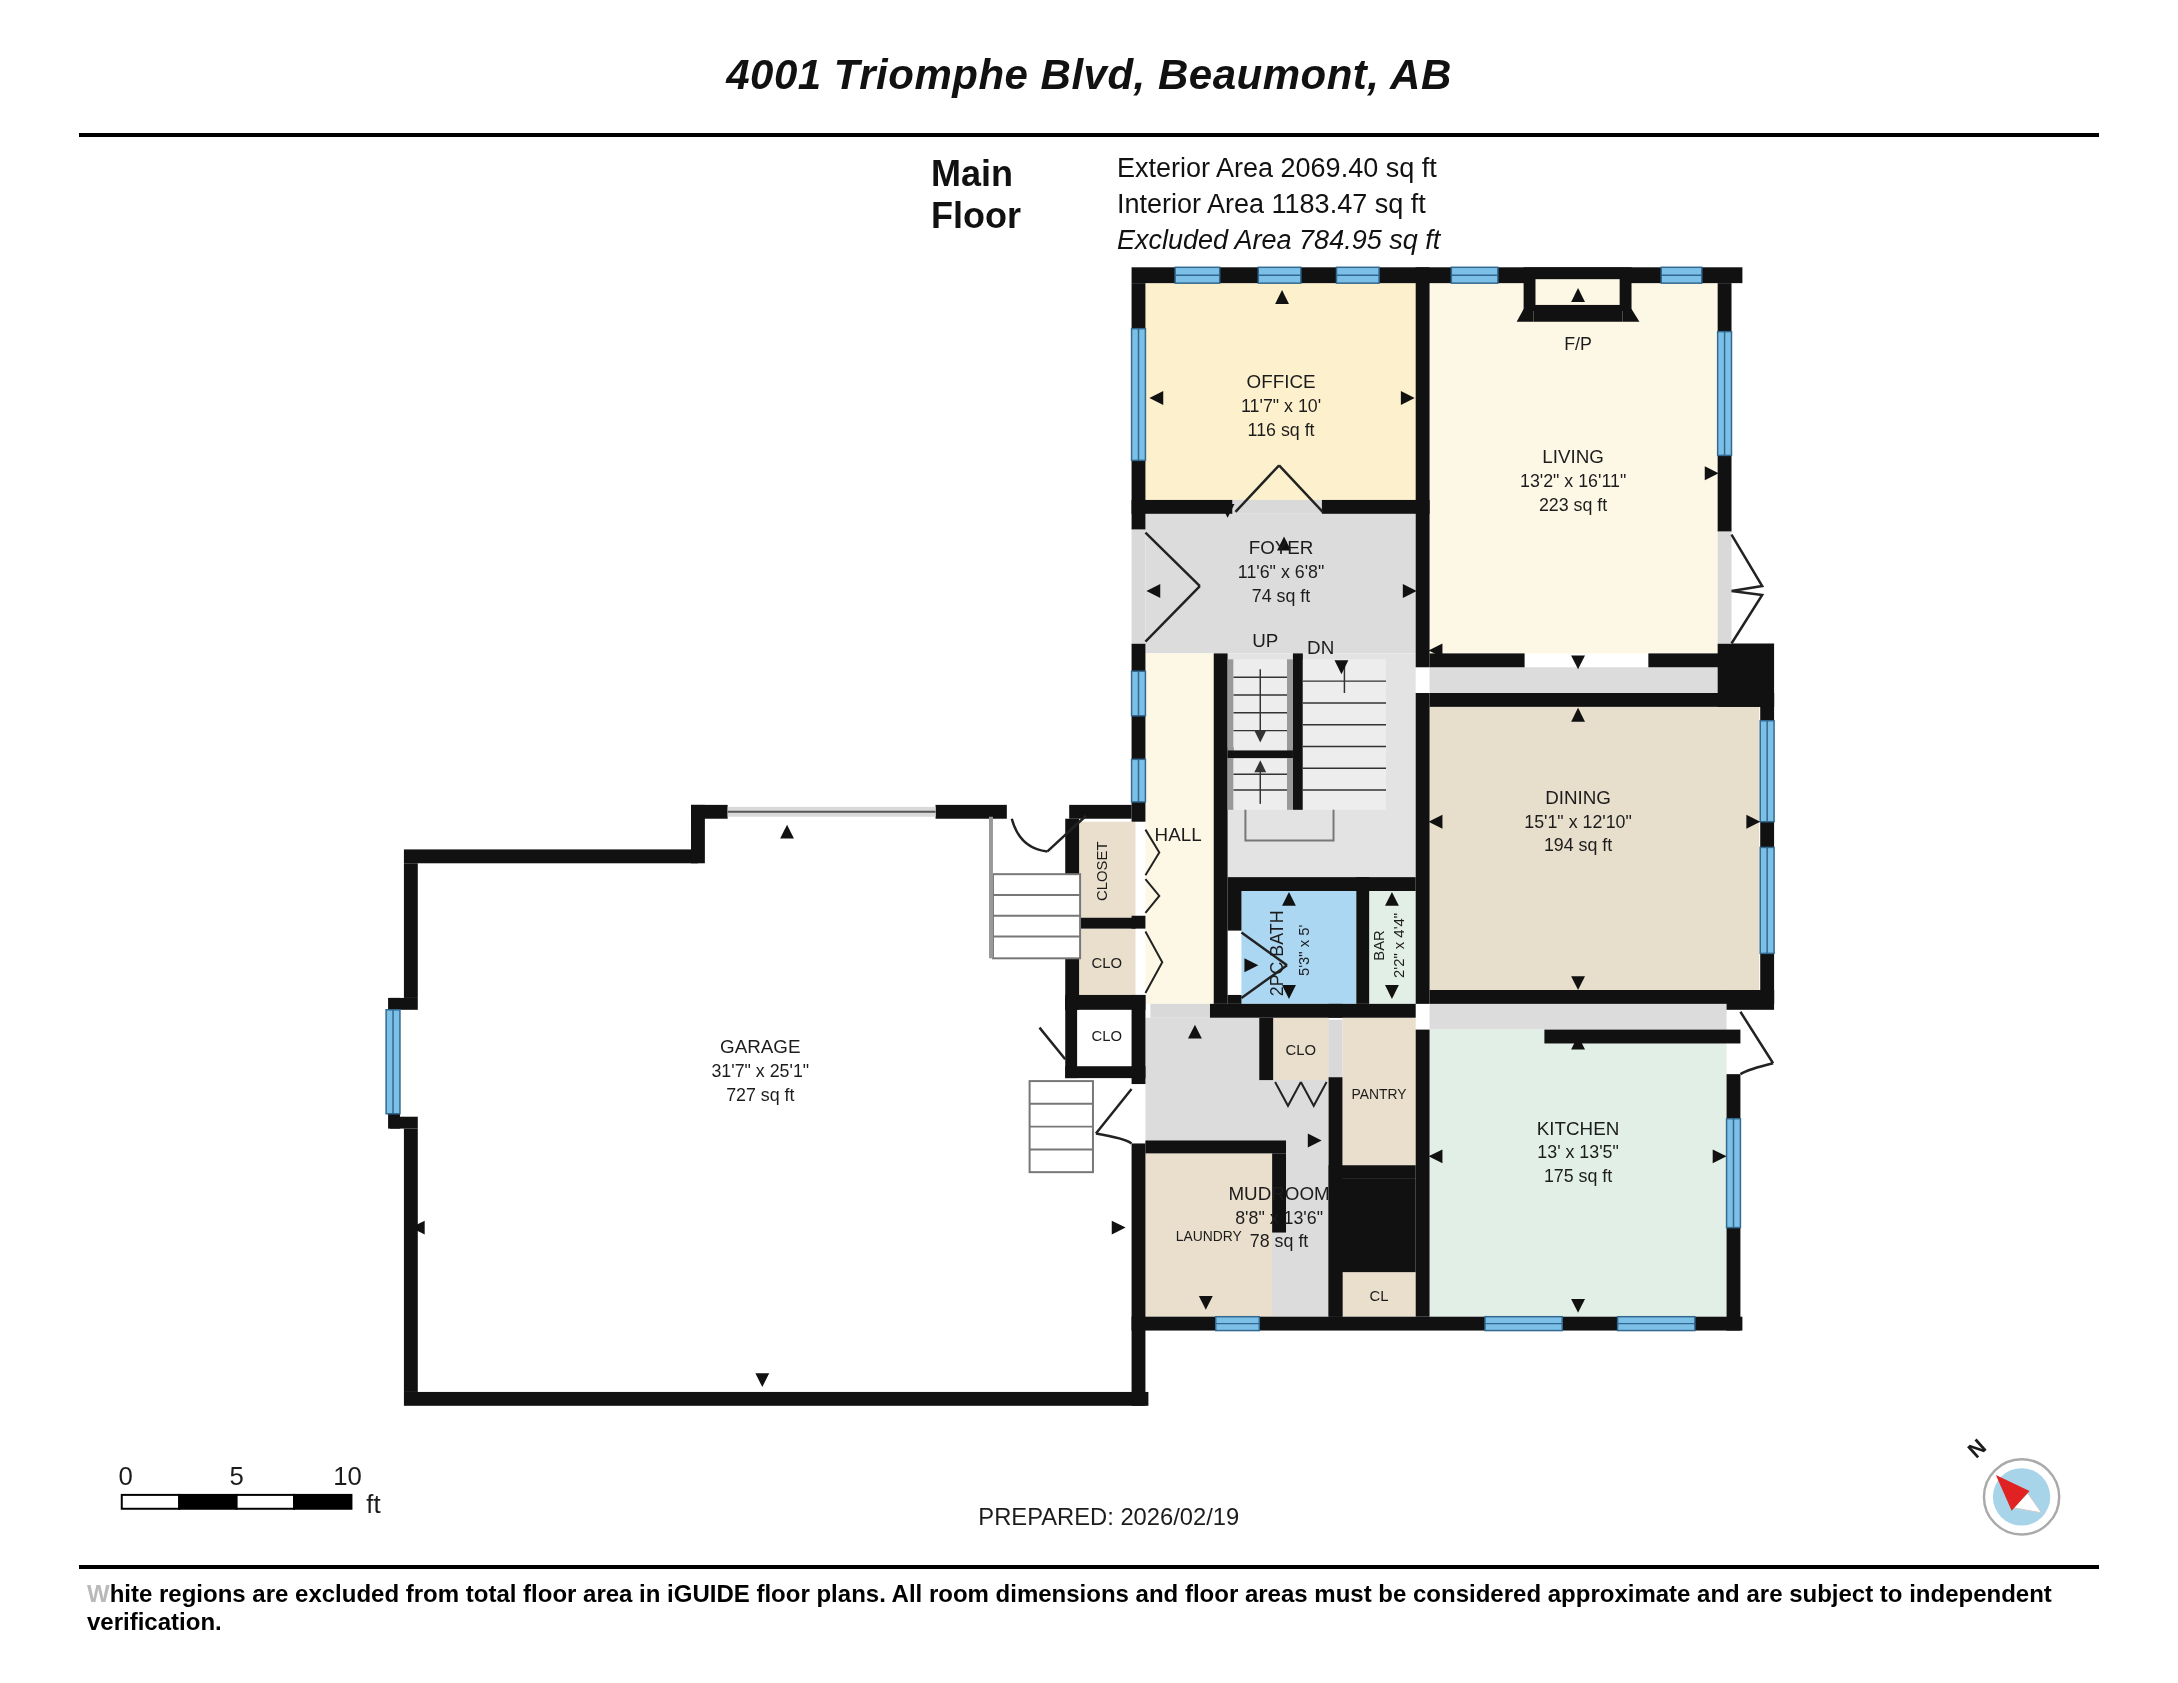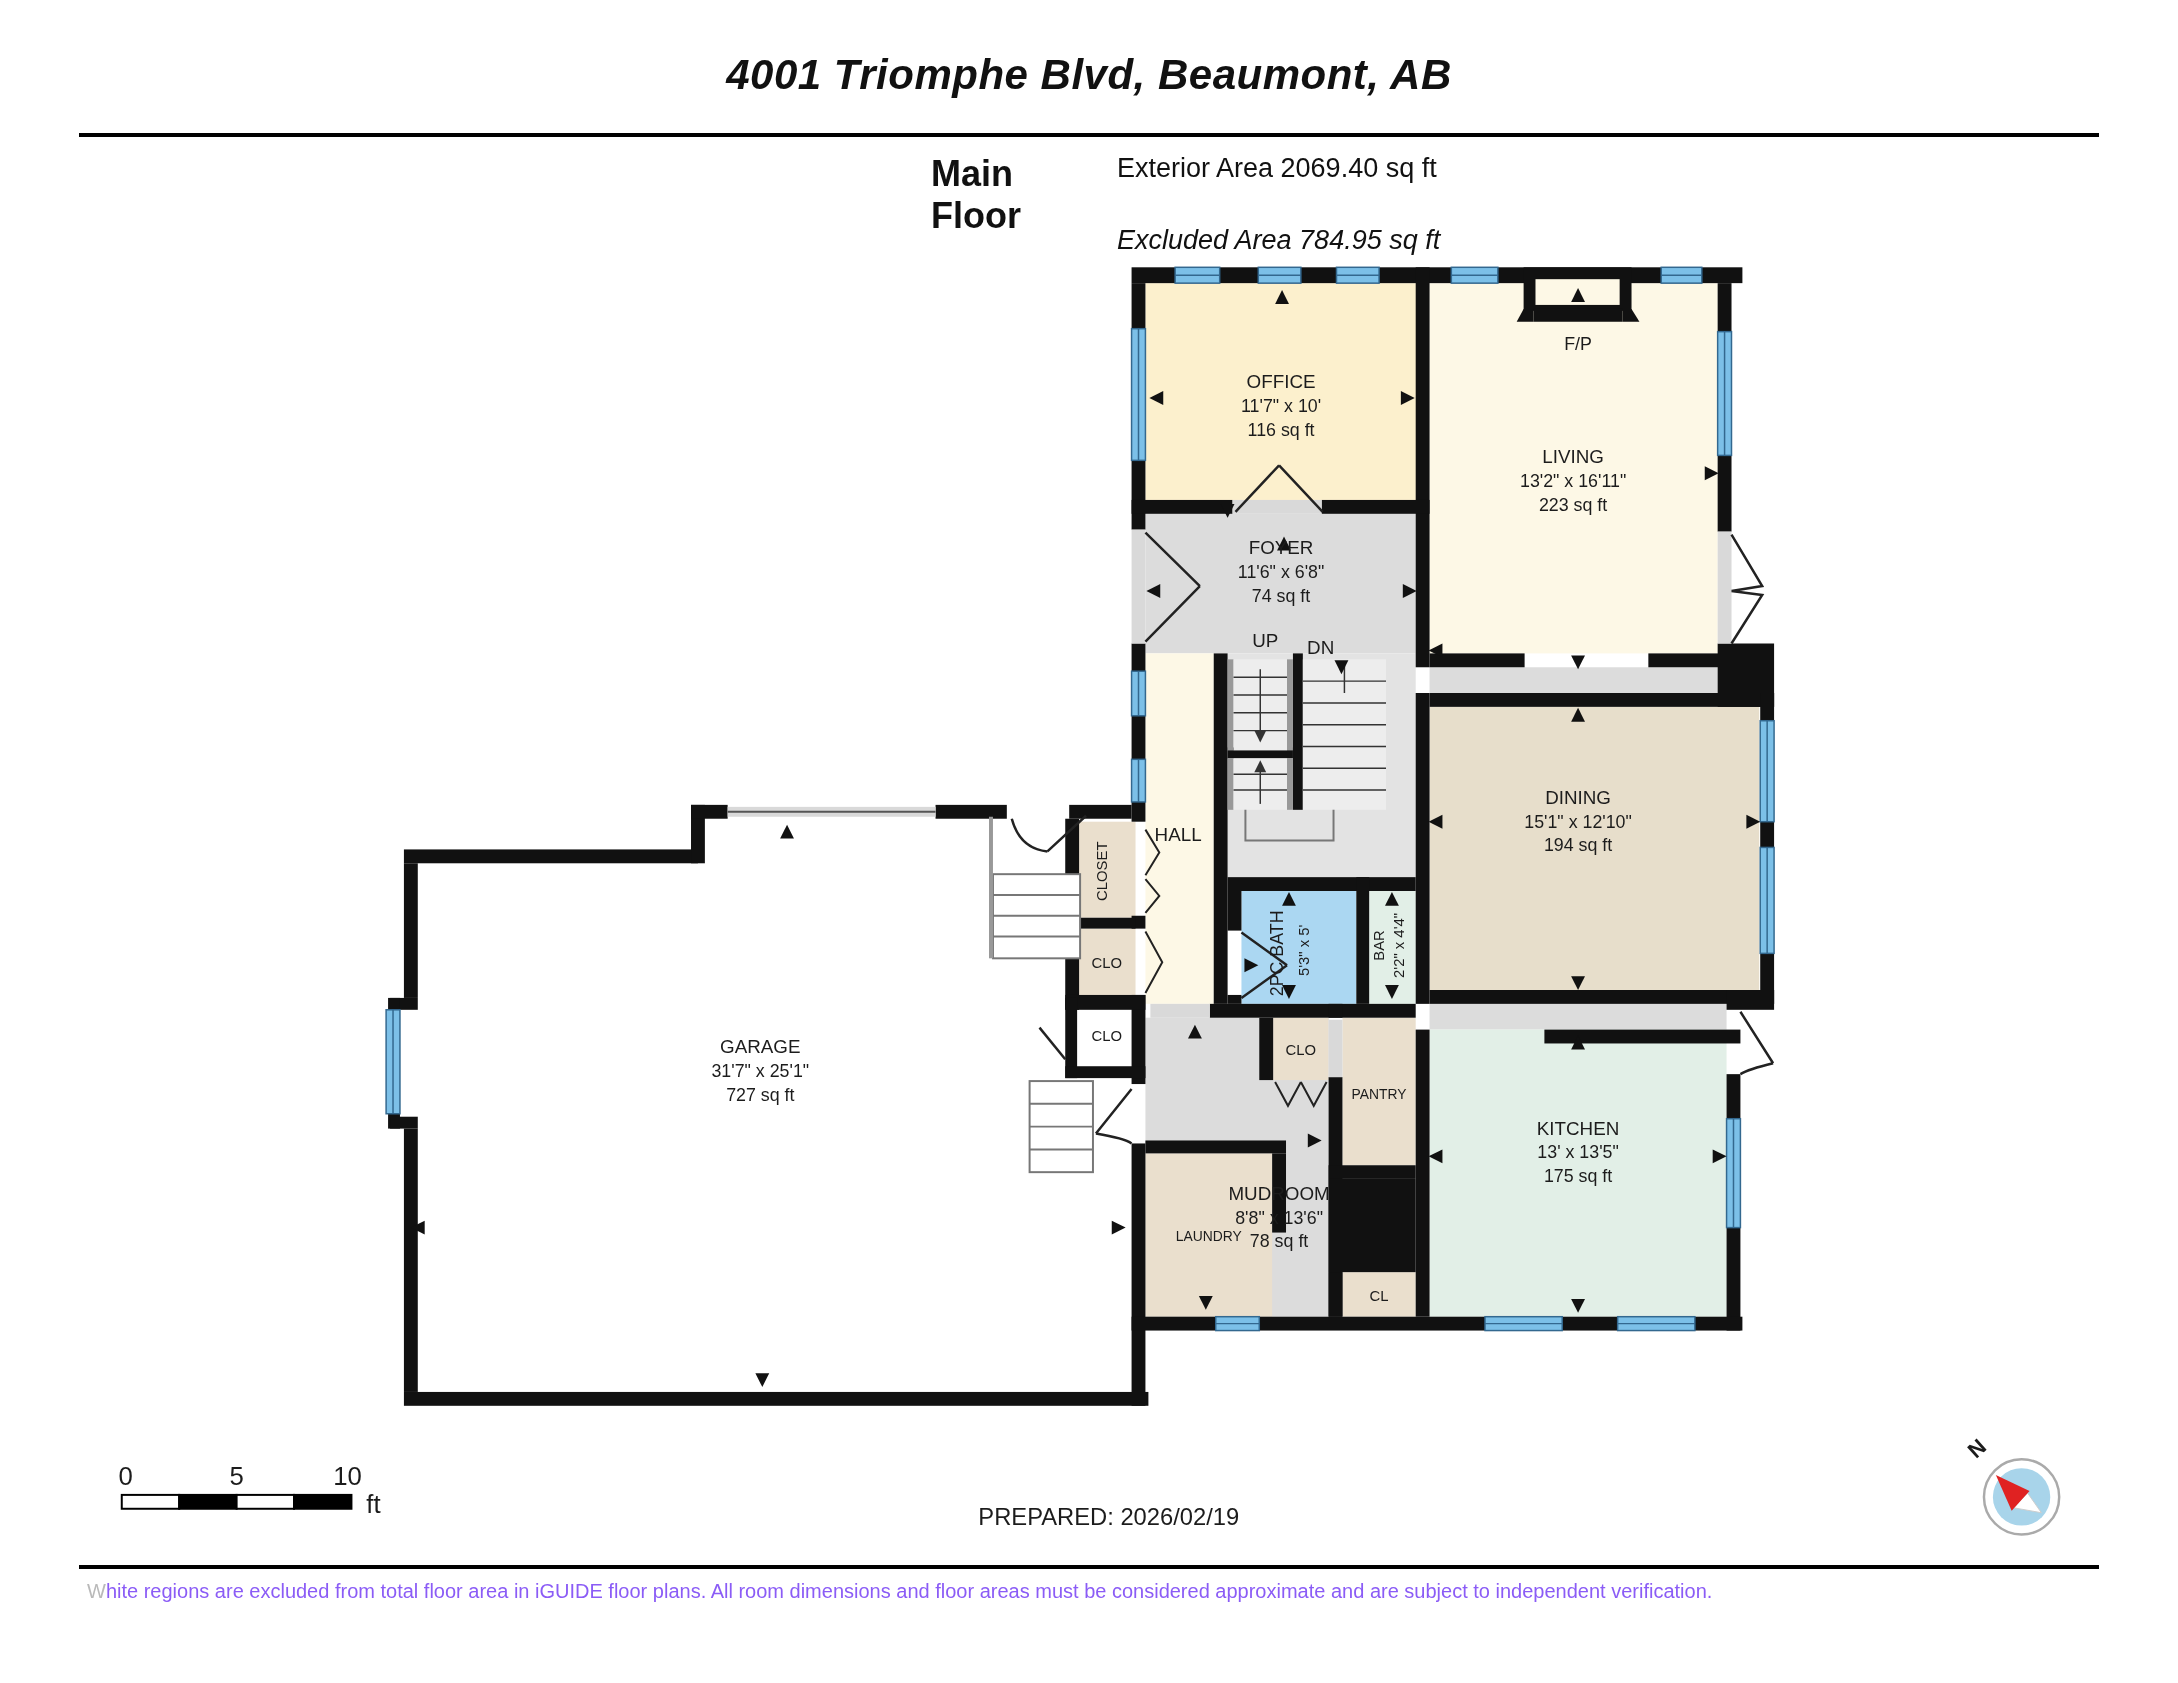--- a/index.html
+++ b/index.html
@@ -7,37 +7,38 @@
         font-family:"Liberation Sans", sans-serif;color:#111;overflow:hidden;}
   .abs{position:absolute;}
   #title{top:51px;left:0;width:2178px;text-align:center;font-size:42px;font-weight:bold;letter-spacing:0.5px;font-style:italic;}
   .rule{left:79px;width:2020px;height:4px;background:#000;}
   #rule-top{top:133px;}
   #rule-bottom{top:1565px;}
   #floor-label{top:153px;left:931px;width:163px;font-size:36px;font-weight:bold;}
   .area-line{left:1117px;width:495px;font-size:27px;}
   #area1{top:153px;} #area2{top:189px;} #area3{top:225px;font-style:italic;}
   #plansvg{top:0;left:0;}
-  #disclaimer{top:1580px;left:87px;width:2000px;font-size:20px;color:#8b5cf6;}
+  #disclaimer{top:1580px;left:87px;width:2000px;font-size:24px;color:#000000;font-weight:bold;}
   #disclaimer::first-letter{color:#b9b9b9;}
   text{font-family:"Liberation Sans", sans-serif;fill:#1c1c1c;}
   .rname{font-size:19px;}
   .rdims{font-size:18px;}
   .small{font-size:15px;}
   .tiny{font-size:14px;}
 </style>
 </head>
 <body>
 
 <div id="page">
 
   <div class="abs" id="title">4001 Triomphe Blvd, Beaumont, AB</div>
   <div class="abs rule" id="rule-top"></div>
   <div class="abs" id="floor-label">Main Floor</div>
   <div class="abs area-line" id="area1">Exterior Area 2069.40 sq ft</div>
+  <div class="abs area-line" id="area2">Interior Area 1183.47 sq ft</div>
   <div class="abs area-line" id="area3">Excluded Area 784.95 sq ft</div>
 
   <svg id="plansvg" class="abs" width="2178" height="1683" viewBox="0 0 2200 1700">
     <defs>
       <path id="tri" d="M0,-9 L7,5 L-7,5 Z" fill="#111"></path>
     </defs>
 
     <g>
       <rect x="1157" y="286" width="275" height="219" fill="#fcf0cd"></rect>
       <rect x="1444" y="286" width="291" height="374" fill="#fdf8e6"></rect>

